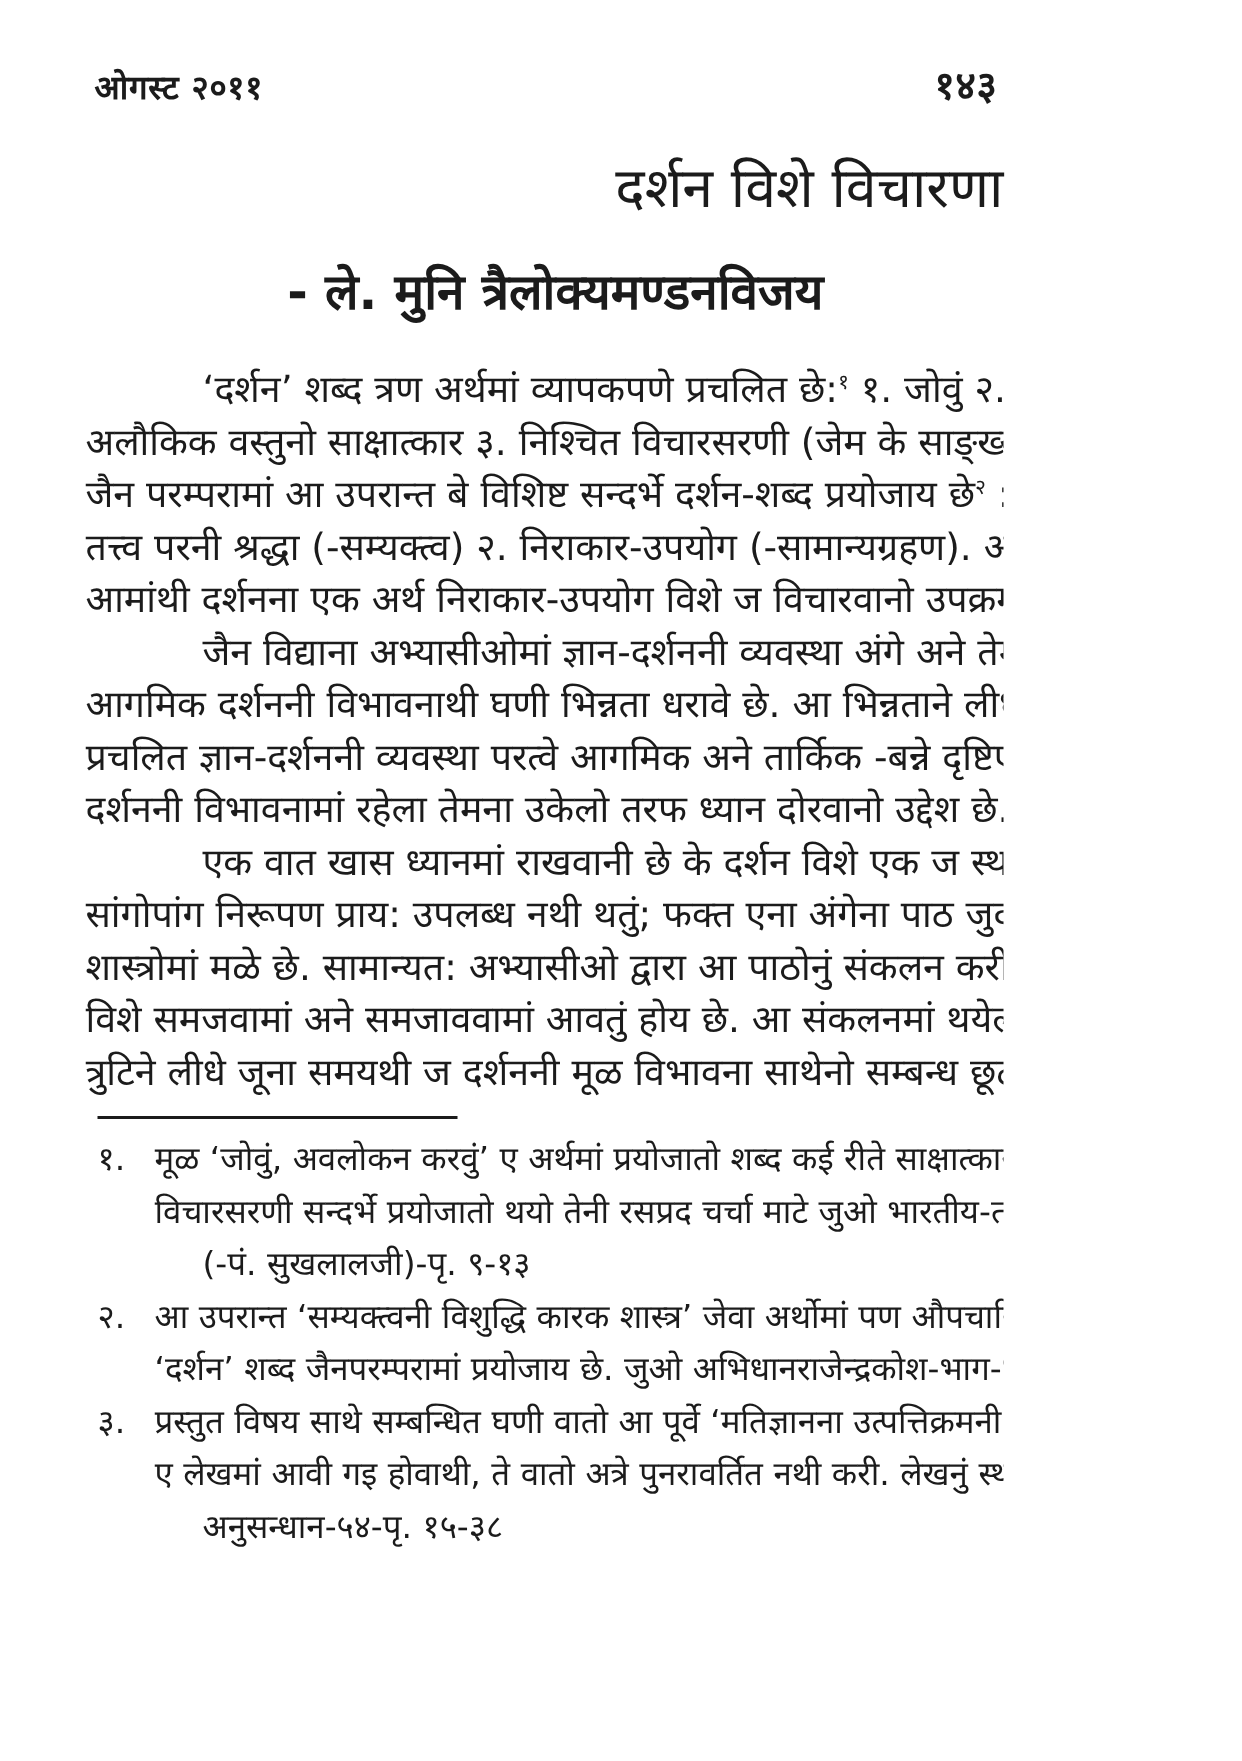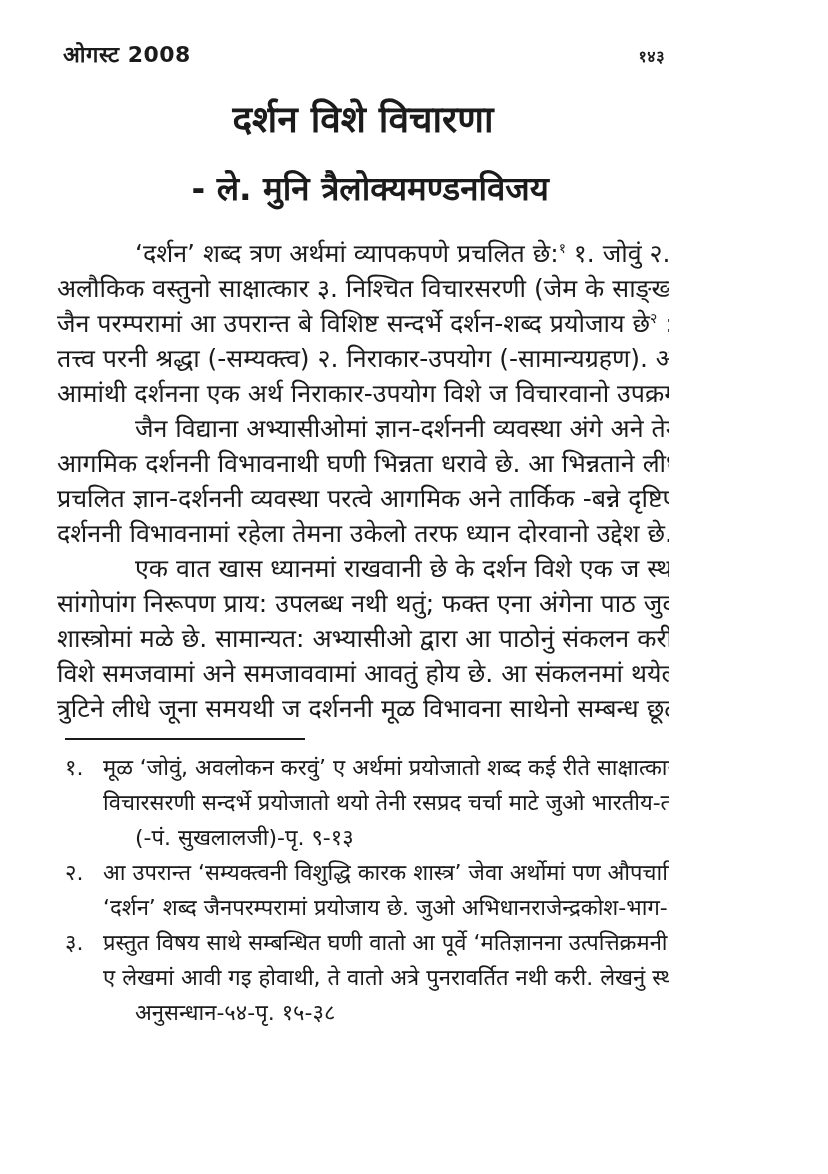--- a/index.html
+++ b/index.html
@@ -23,25 +23,25 @@
   }
   .page-header {
     display: flex;
     justify-content: space-between;
     align-items: baseline;
     font-size: 22px;
     font-weight: bold;
     letter-spacing: 0.5px;
   }
   .issue-date { padding-left: 6px; }
-  .page-number { font-size: 16px; padding-right: 4px; }
+  .page-number { font-size: 26px; padding-right: 4px; }
   .article-title {
-    text-align: center;
+    text-align: right;
     font-size: 37px;
-    font-weight: bold;
+    font-weight: normal;
     margin-top: 32px;
     line-height: 1.1;
   }
   .article-byline {
     text-align: right;
     font-size: 33px;
     font-weight: bold;
     margin-top: 22px;
     padding-right: 120px;
   }
@@ -90,21 +90,21 @@
     text-align-last: left;
     margin-left: 32px;
   }
 </style>
 </head>
 <body>
 
 <div class="page">
 
   <div class="page-header">
-    <span class="issue-date">ओगस्ट 2008</span>
+    <span class="issue-date">ओगस्ट २०११</span>
     <span class="page-number">१४३</span>
   </div>
 
   <h1 class="article-title">दर्शन विशे विचारणा</h1>
 
   <div class="article-byline">- ले. मुनि त्रैलोक्यमण्डनविजय</div>
 
   <div class="body-text">
       <div class="para">
         <div class="line indent">‘दर्शन’ शब्द त्रण अर्थमां व्यापकपणे प्रचलित छे:<sup>१</sup> १. जोवुं २.</div>

